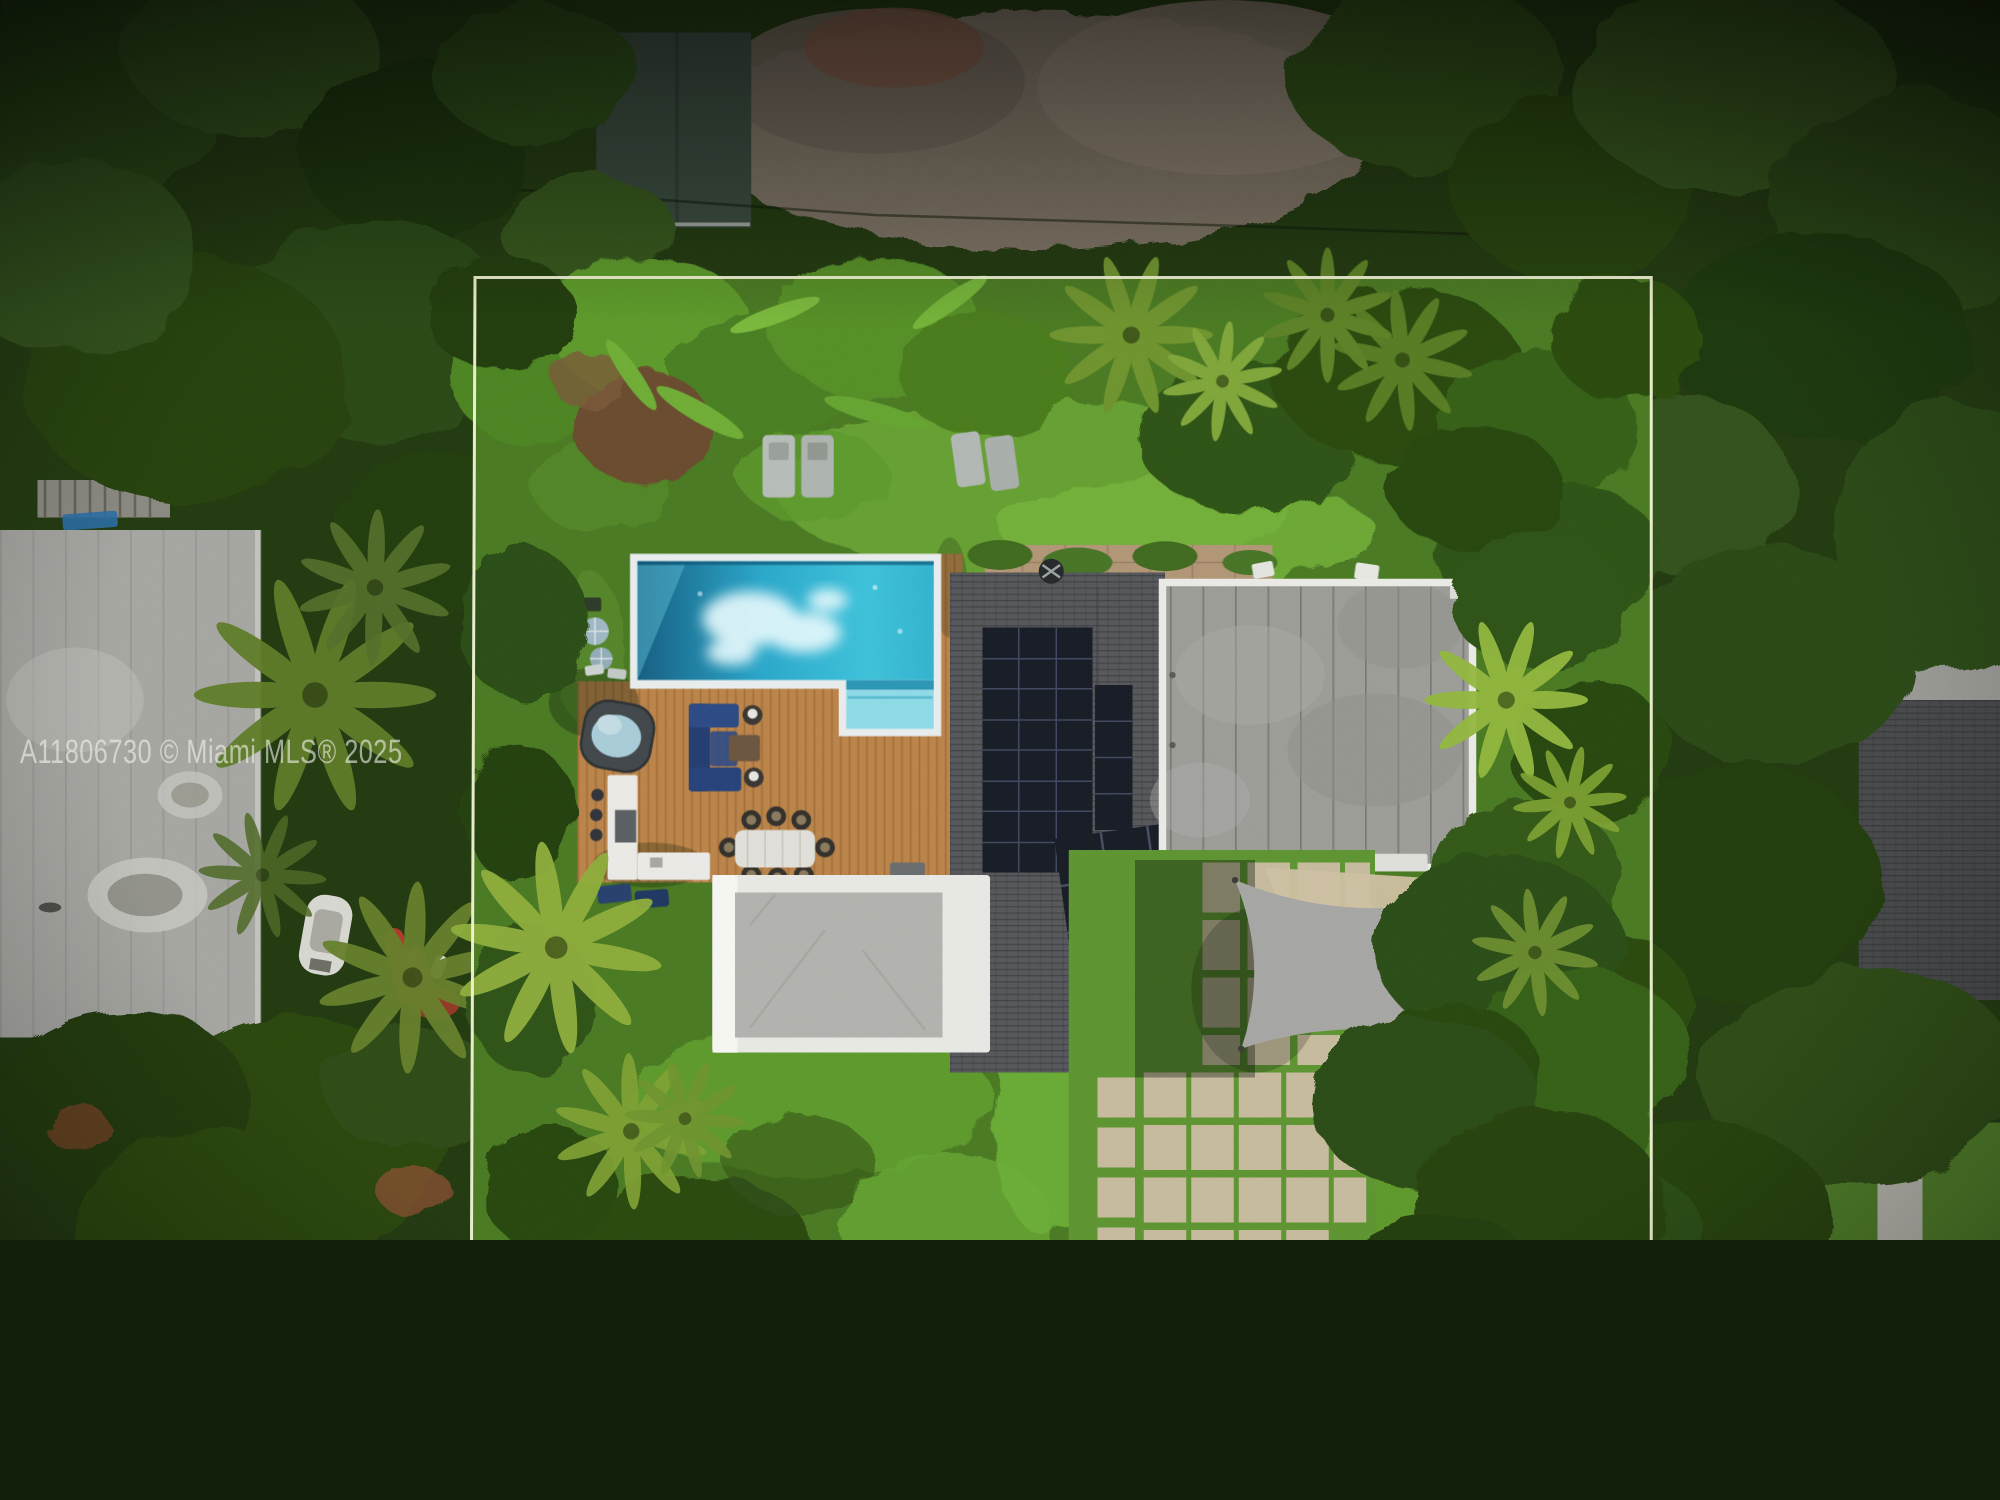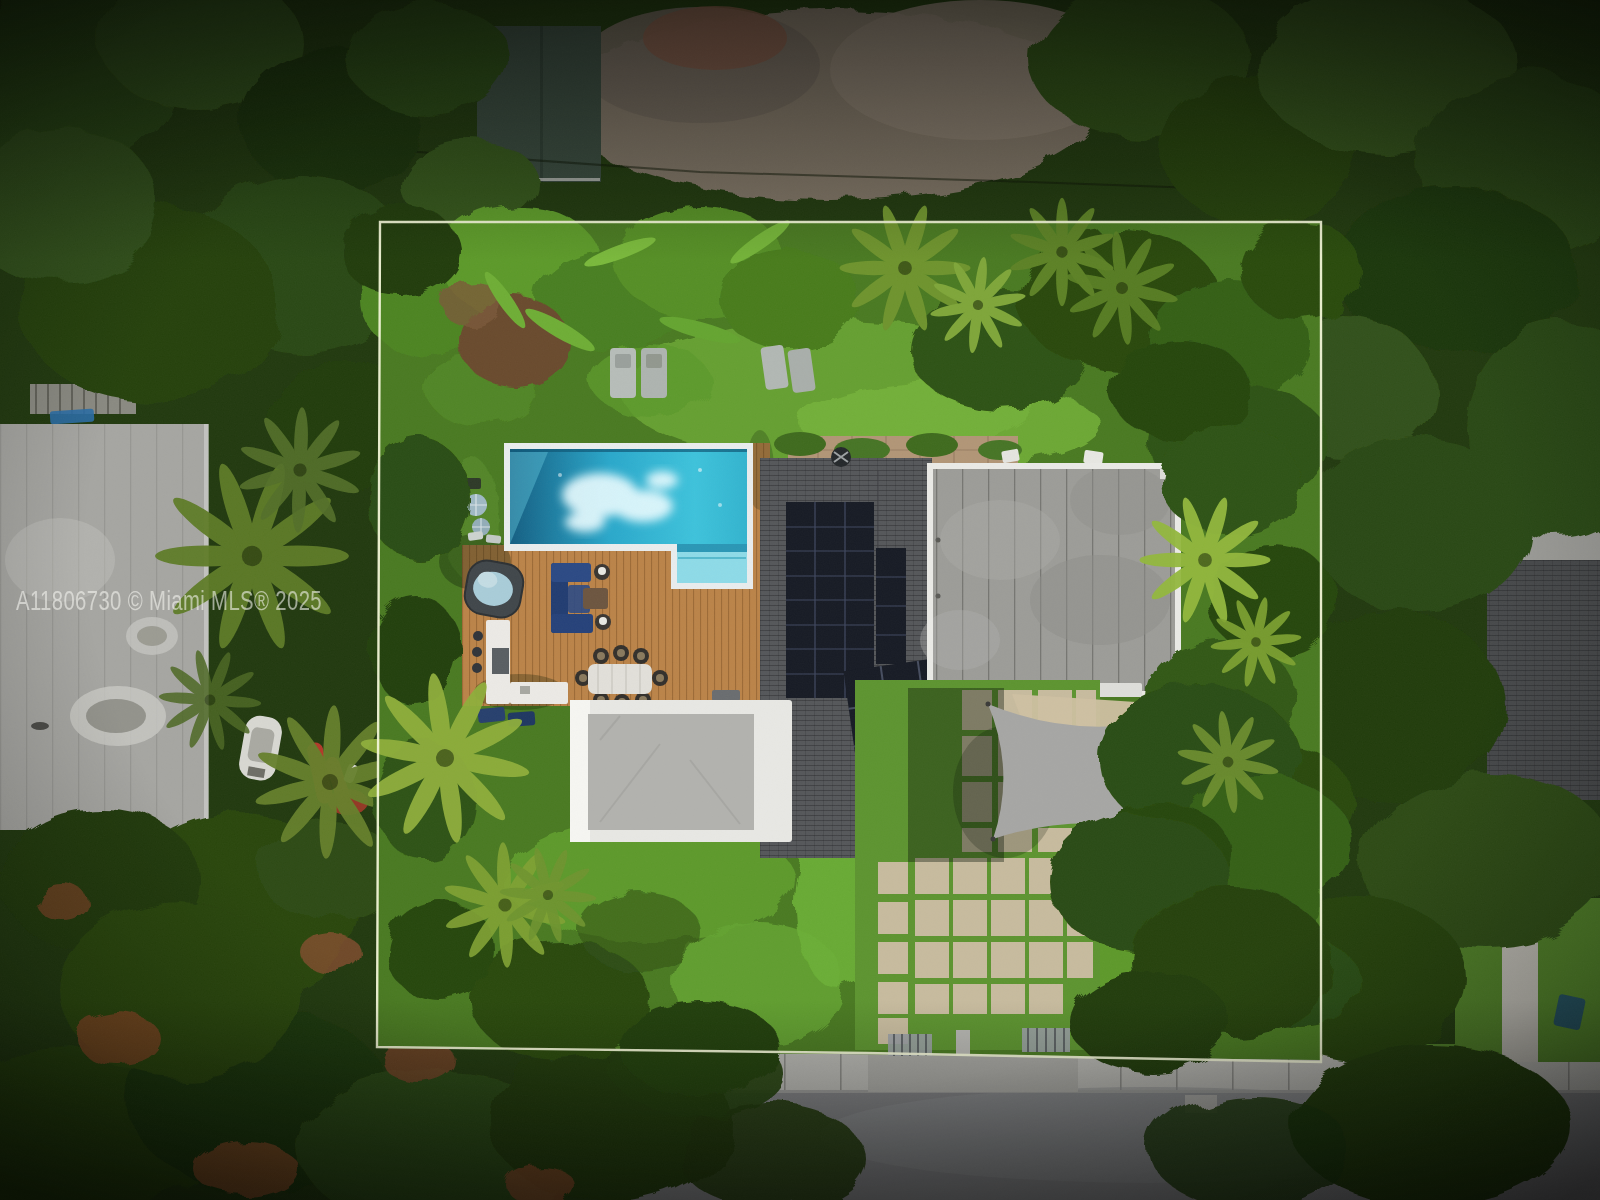--- a/index.html
+++ b/index.html
@@ -1,16 +1,16 @@
 <!DOCTYPE html>
 <html><head>
 <meta charset="utf-8">
 <style>
   html,body{margin:0;padding:0;background:#10200a;}
-  .photo-frame{width:1600px;height:1200px;position:relative;overflow:hidden;
+  .photo-frame{width:1600px;height:992px;position:relative;overflow:hidden;
     font-family:"Liberation Sans", sans-serif;}
   .photo-frame svg{display:block;}
   text.watermark{font-family:"Liberation Sans", sans-serif;font-weight:400;}
 </style>
 </head>
 <body>
 
 <div class="photo-frame">
 <svg width="1600" height="1200" viewBox="0 0 1600 1200" xmlns="http://www.w3.org/2000/svg">
   <defs>

